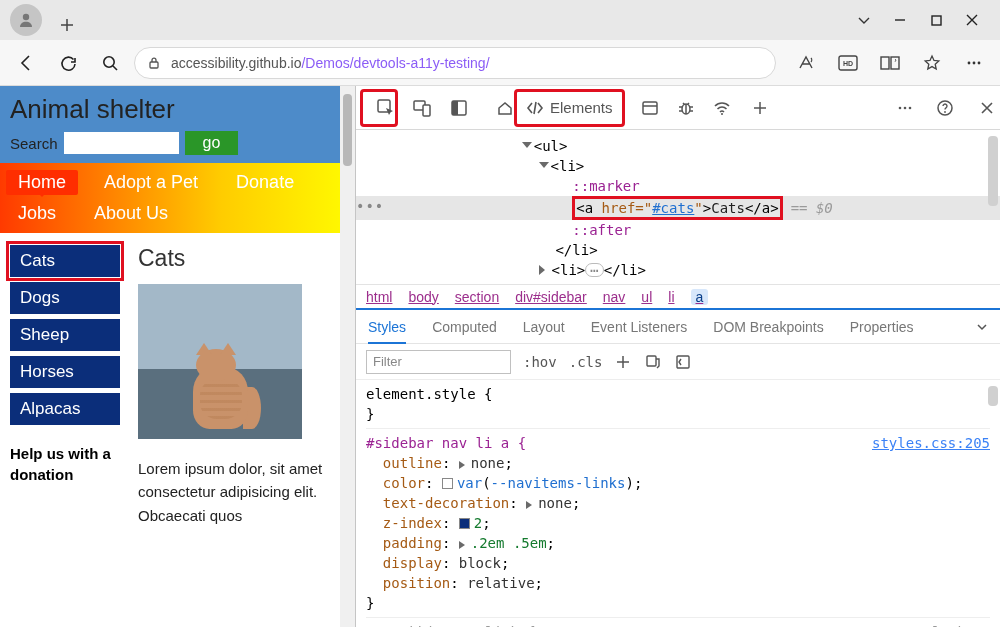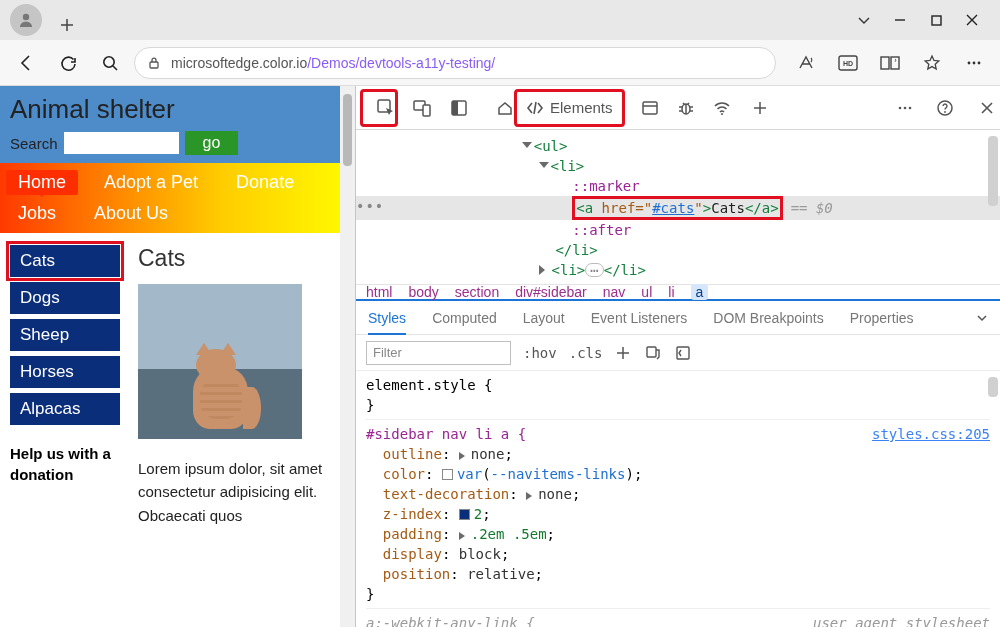--- a/index.html
+++ b/index.html
@@ -67,31 +67,31 @@
 .dt-tab.text { width:auto; padding:0 10px; font-size:15px; gap:6px; }
 .hl-red { outline:3px solid #e01020; outline-offset:-1px; }
 .dt-right { margin-left:auto; display:flex; align-items:center; gap:6px; }
 
 .dom-pane { flex:0 0 auto; position:relative; background:#fff; padding:6px 0 4px 0; font-family:Consolas,monospace; font-size:14px; color:#333; min-height:132px; }
 .dom-pane .dom-scroll { position:absolute; right:2px; top:6px; width:10px; height:70px; background:#d0d0d0; border-radius:4px; }
 .dom-line { white-space:pre; padding:0 14px; line-height:20px; }
 .arrow { display:inline-block; width:0; height:0; margin-right:2px; }
 .arrow.down { border:5px solid transparent; border-top:6px solid #6a6a6a; transform:translateY(2px); }
 .arrow.right { border:5px solid transparent; border-left:6px solid #6a6a6a; }
-.dom-pane .t-tag { color:#15803d; }
+.dom-pane .t-tag { color:#000000; }
 .dom-pane .t-attr { color:#a55a14; }
 .dom-pane .t-attr-link { color:#1f6fd0; text-decoration:underline; }
 .dom-pane .t-pseudo { color:#9b2393; }
 .dom-pane .t-txt { color:#222; }
 .dom-pane .sel-line { background:#e6e6e6; }
 .dom-pane .sel-dots { position:absolute; left:0; color:#888; letter-spacing:1px; }
 .a-span { border:3px solid #e01020; padding:0 1px; display:inline-block; line-height:18px; }
 .dol { color:#9a9a9a; font-style:italic; margin-left:8px; }
 
-.crumbs { height:17px; border-top:1px solid #e3e3e3; border-bottom:2px solid #1b74d6; display:flex; align-items:center; gap:16px; padding:0 10px; font-size:14px; color:#9c2e8c; }
+.crumbs { height:26px; border-top:1px solid #e3e3e3; border-bottom:2px solid #1b74d6; display:flex; align-items:center; gap:16px; padding:0 10px; font-size:14px; color:#9c2e8c;text-decoration:underline; }
 .crumbs span.sel { background:#d7e7fb; color:#0a3f8a; padding:0 5px; border-radius:3px; }
 
 .style-tabs { height:34px; display:flex; align-items:center; gap:26px; padding:0 12px; color:#777; font-size:14px; border-bottom:1px solid #e4e4e4; }
 .style-tabs .active { color:#1b74d6; position:relative; }
 .style-tabs .active::after { content:''; position:absolute; left:0; right:0; bottom:-9px; height:2px; background:#1b74d6; }
 .style-tabs .chev { margin-left:auto; color:#555; }
 
 .style-toolbar { height:36px; display:flex; align-items:center; gap:12px; padding:0 10px; border-bottom:1px solid #ededed; }
 .filter-box { width:145px; height:24px; border:1px solid #c0c0c0; padding:0 6px; font-size:13px; color:#888; display:flex; align-items:center; }
 .st-btn { color:#555; font-family:Consolas,monospace; font-size:14px; }
@@ -174,21 +174,21 @@
           <path d="M12 12l4 4" stroke="#222" stroke-width="1.6"></path>
         </svg>
       </div>
     <div class="addrbar">
       <span>
           <svg width="14" height="14" viewBox="0 0 14 14">
             <rect x="3" y="6" width="8" height="6" rx="1" stroke="#555" stroke-width="1.3" fill="none"></rect>
             <path d="M5 6V4.2A2 2 0 0 1 9 4.2V6" stroke="#555" stroke-width="1.3" fill="none"></path>
           </svg>
         </span>
-      <span class="addr-url"><span>microsoftedge.color.io</span><span class="path">/Demos/devtools-a11y-testing/</span></span>
+      <span class="addr-url"><span>accessibility.github.io</span><span class="path">/Demos/devtools-a11y-testing/</span></span>
     </div>
     <div class="right-tools">
       <div class="tool-btn">
           <svg width="18" height="18" viewBox="0 0 18 18">
             <path d="M3 14L9 3l6 11M5.3 10h7.4" stroke="#444" stroke-width="1.4" fill="none"></path>
             <path d="M14 4c1 1 1 3 0 4" stroke="#444" stroke-width="1.2" fill="none"></path>
           </svg>
         </div>
       <div class="tool-btn">
           <svg width="20" height="16" viewBox="0 0 20 16">

